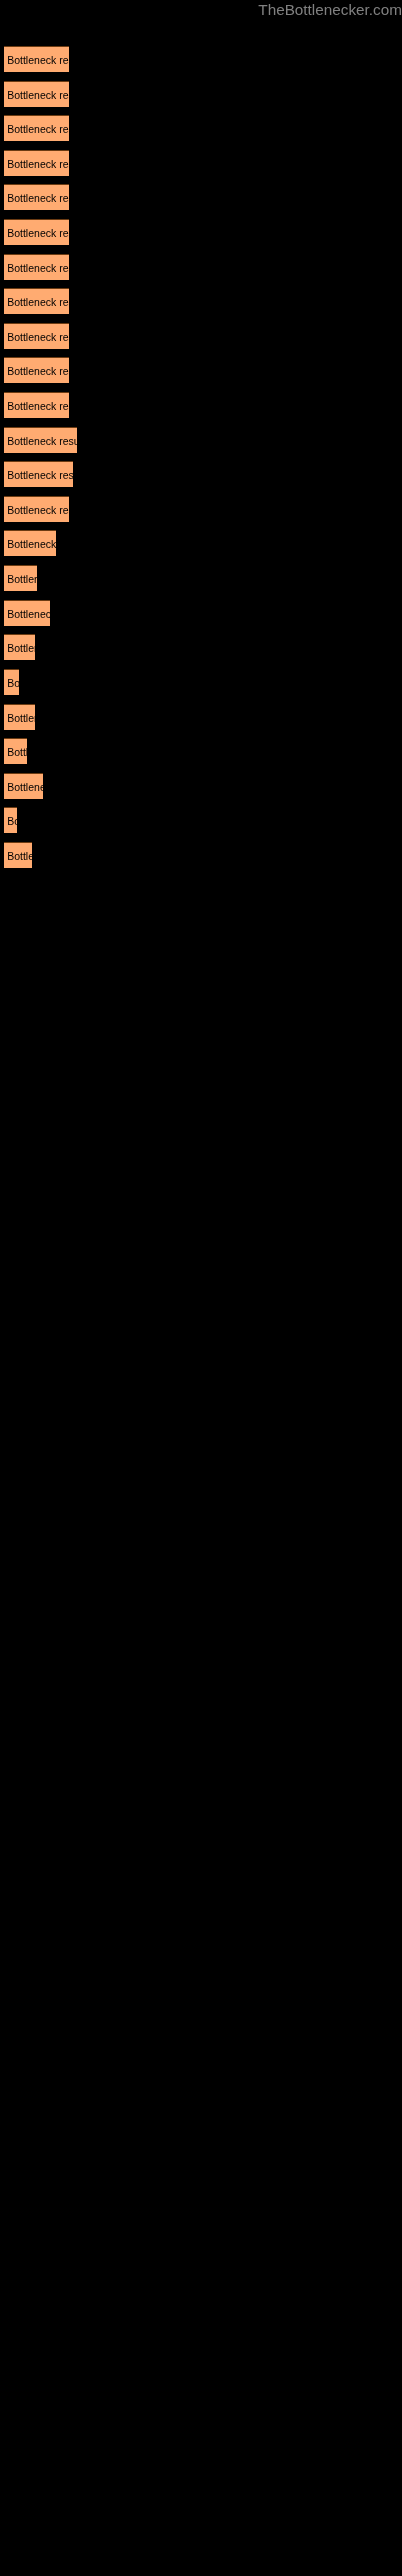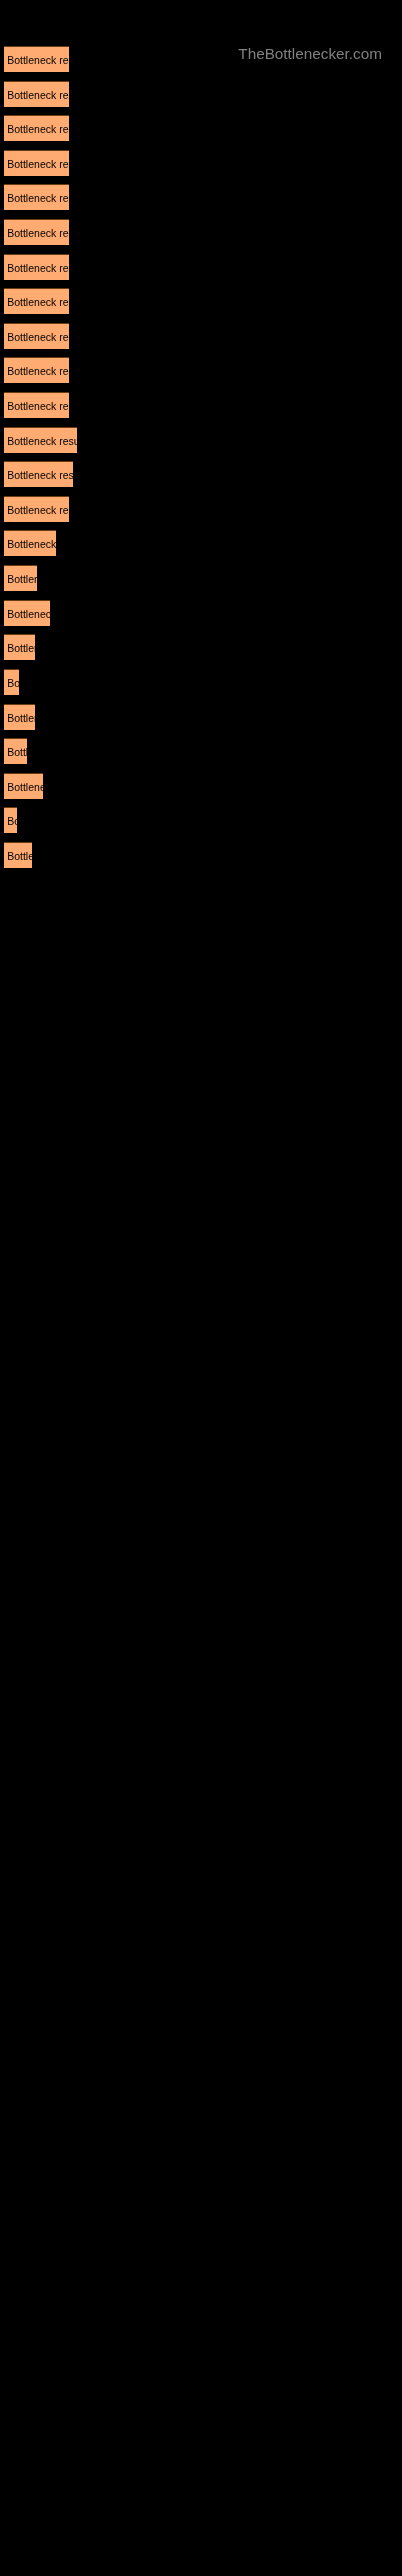--- a/index.html
+++ b/index.html
@@ -6,29 +6,28 @@
   html,body{margin:0;padding:0;background:#000;}
   body{
     width:403px; height:2576px; position:relative; overflow:hidden;
     font-family:"Liberation Sans","DejaVu Sans",sans-serif;
     background:#000000;
   }
   #chart-root{position:absolute; left:0; top:0; width:403px; height:2576px;}
 
   #watermark{
     position:absolute;
-    right:21px;
+    right:1px;
     top:0.8px;
     font-size:15.3px;
     line-height:17.7px;
     color:#808080;
     letter-spacing:0px;
     white-space:nowrap;
     font-family:"Liberation Sans","DejaVu Sans",sans-serif;
-    margin-top:44px;
   }
 
   #plot{
     position:absolute;
     left:0; top:0;
     width:403px;
     height:1723px;
   }
 
   .bar-row{

